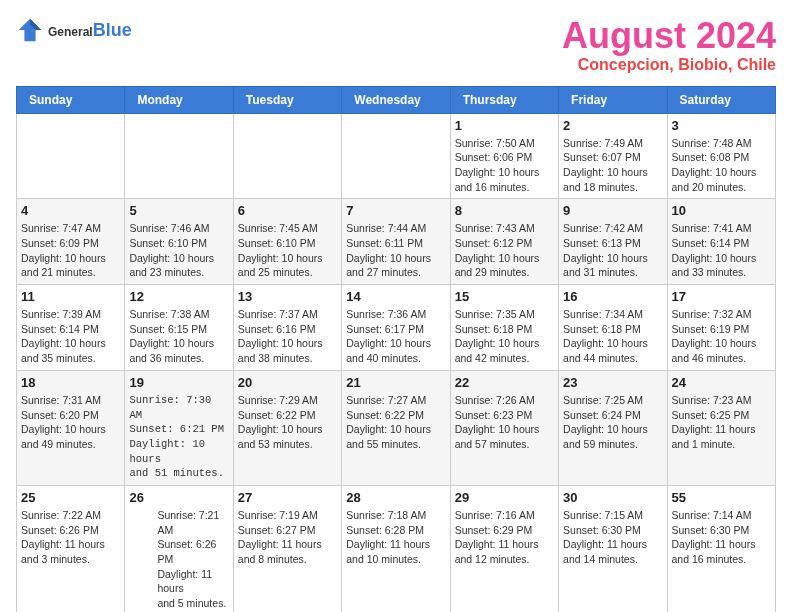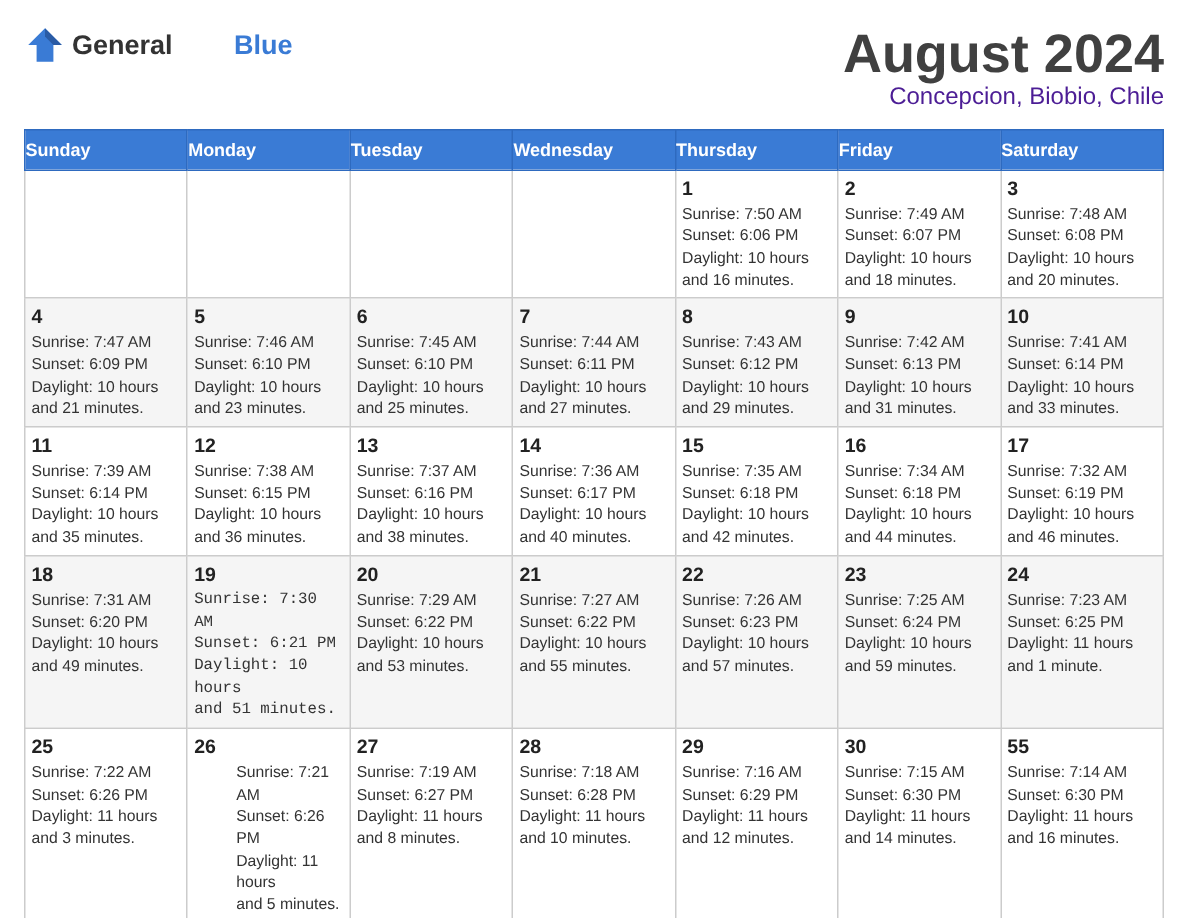--- a/index.html
+++ b/index.html
@@ -15,57 +15,56 @@
       justify-content: space-between;
       align-items: flex-start;
       margin-bottom: 12px;
     }
     .logo {
       display: flex;
       align-items: center;
       gap: 4px;
     }
     .logo-text-general {
-      font-size: 18px;
+      font-size: 12px;
       font-weight: bold;
       color: #333;
     }
     .logo-text-blue {
       font-size: 18px;
       font-weight: bold;
       color: #3a7bd5;
-      margin-left: 41px;
     }
     .logo-icon {
       width: 28px;
       height: 28px;
     }
     .title-block {
       text-align: right;
     }
     .title-block h1 {
       font-size: 36px;
       font-weight: bold;
-      color: #404040;
+      color: #ec4899;
       line-height: 1.1;
     }
     .title-block h2 {
       font-size: 16px;
-      color: #4c1d95;
-      font-weight: normal;
+      color: #ef4444;
+      font-weight: bold;
     }
     table {
       width: 100%;
       border-collapse: collapse;
       font-size: 11px;
     }
     thead tr th {
       background-color: #3a7bd5;
       color: #fff;
-      padding: 6px 0;
+      padding: 6px 12px;
       text-align: left;
       font-weight: bold;
       font-size: 12px;
       border: 1px solid #2e6abf;
     }
     tbody tr td {
       border: 1px solid #ccc;
       padding: 4px 4px;
       vertical-align: top;
       width: 108px;

